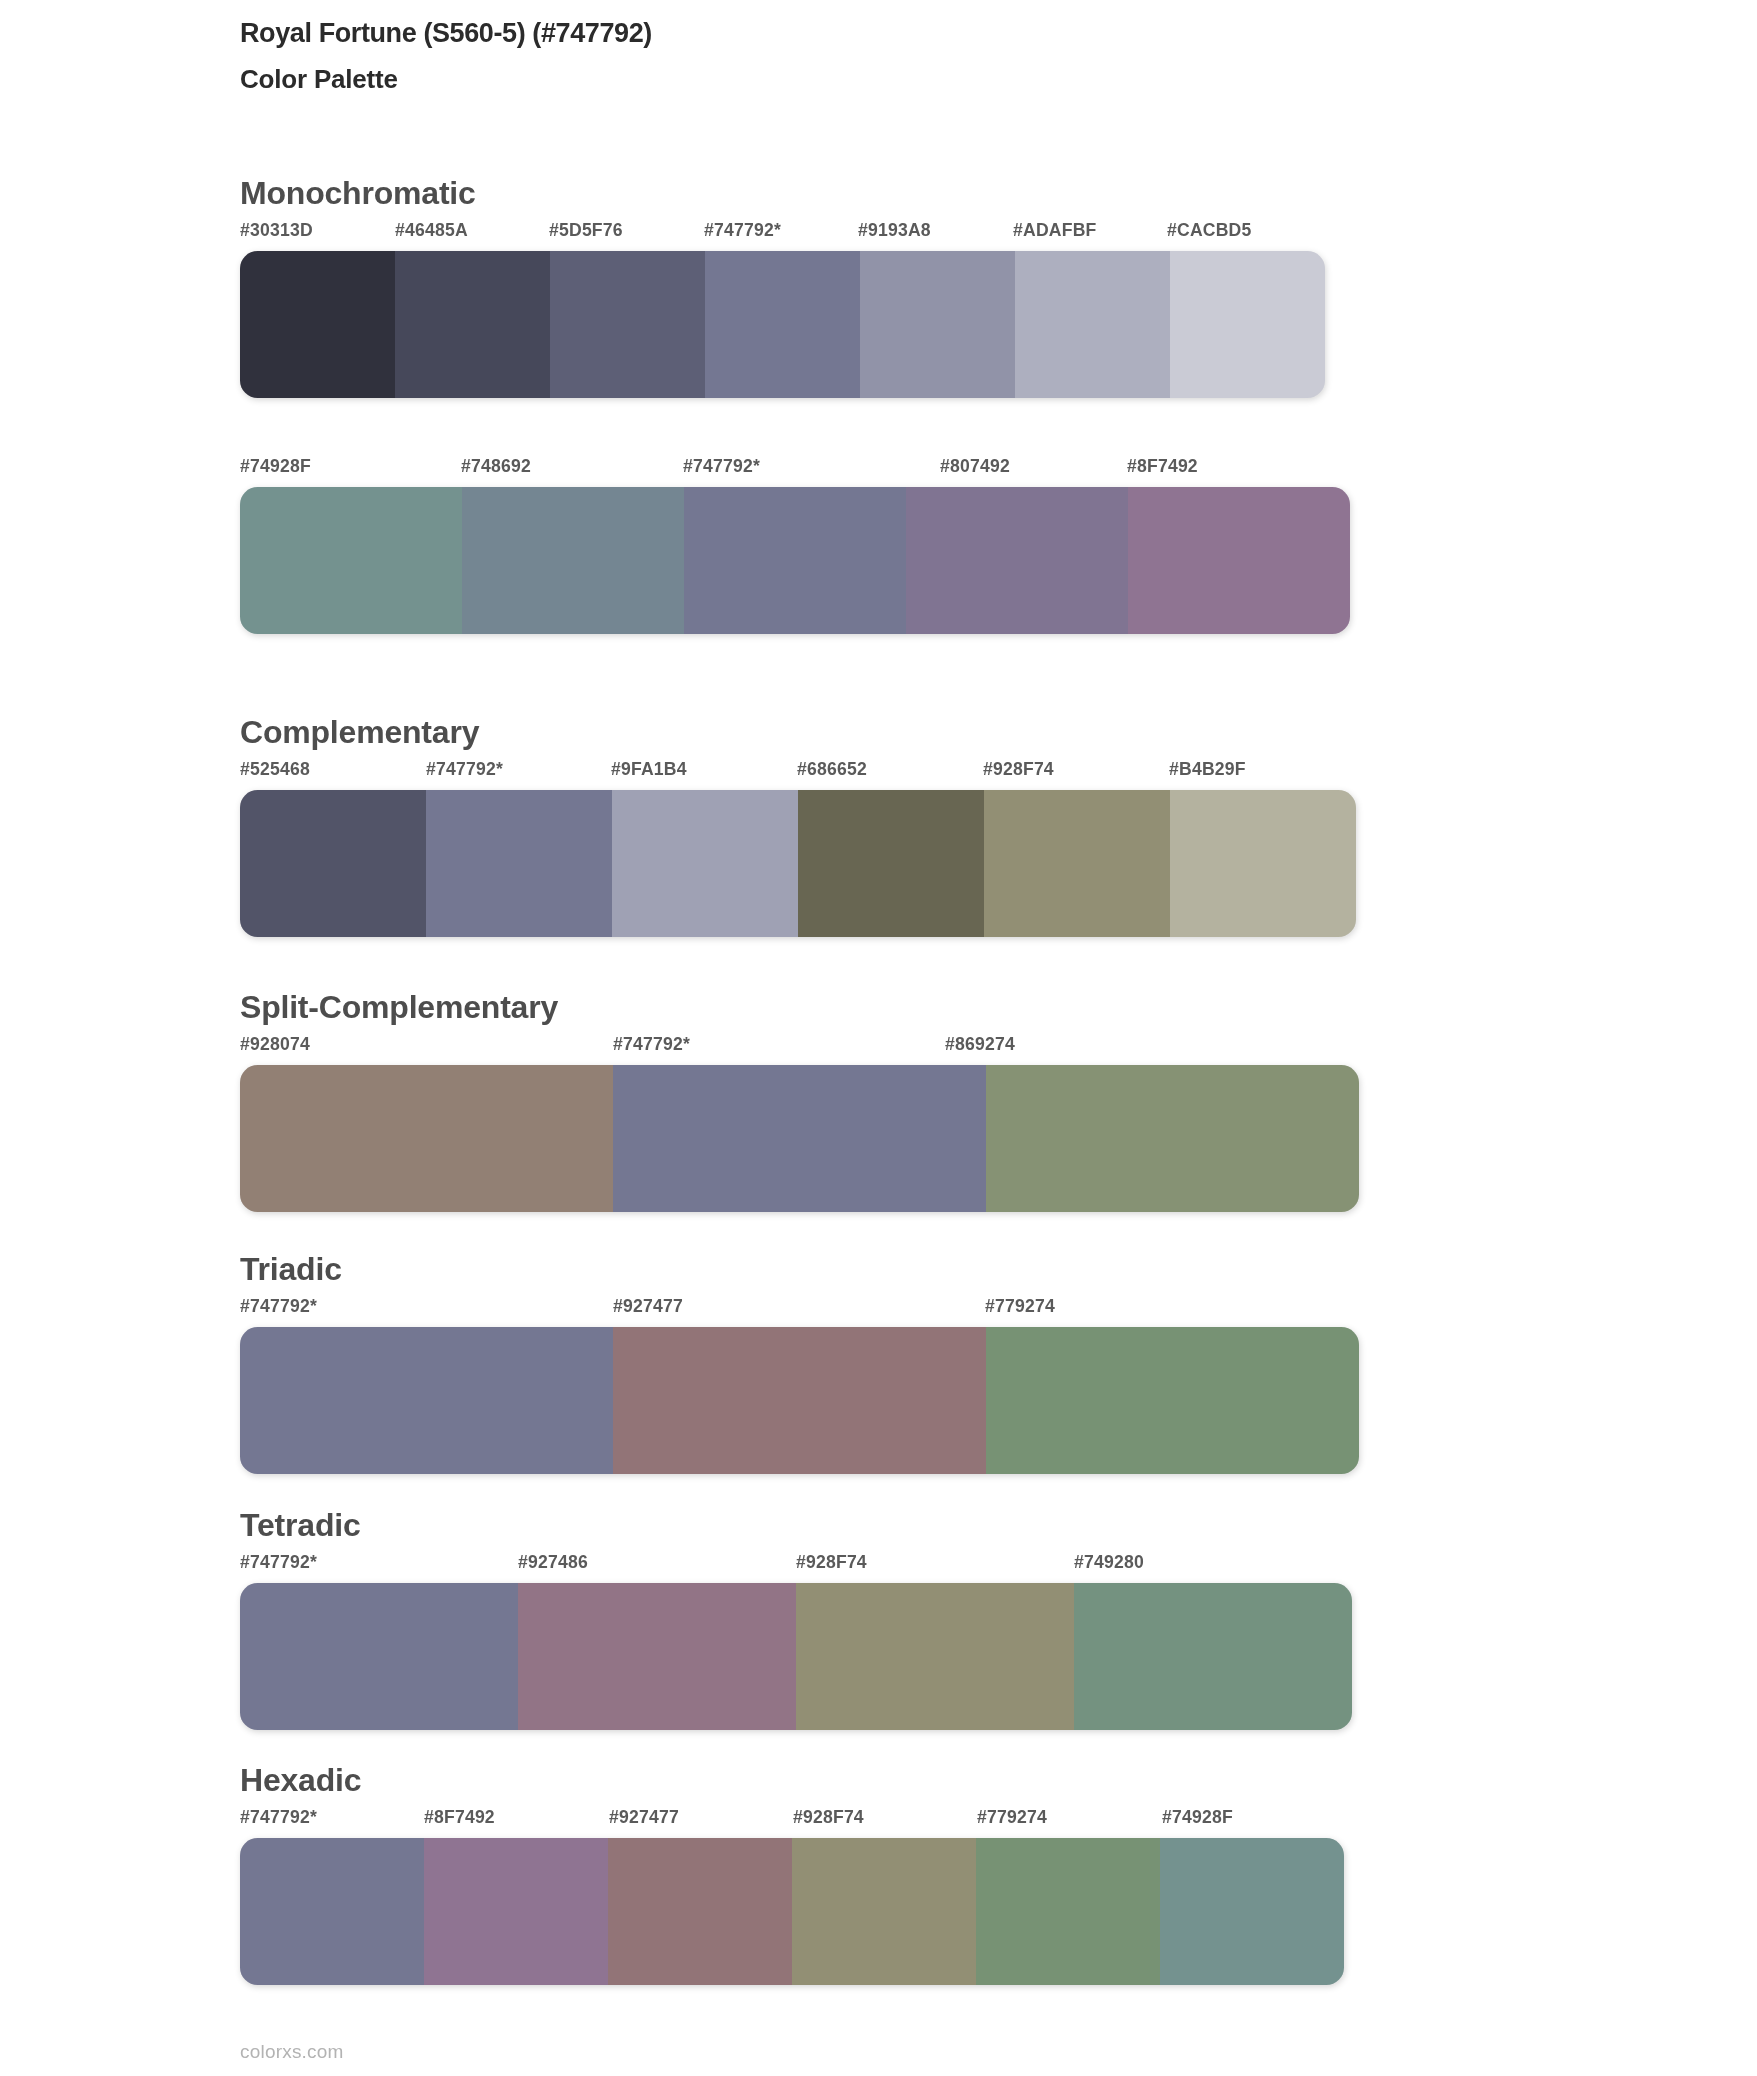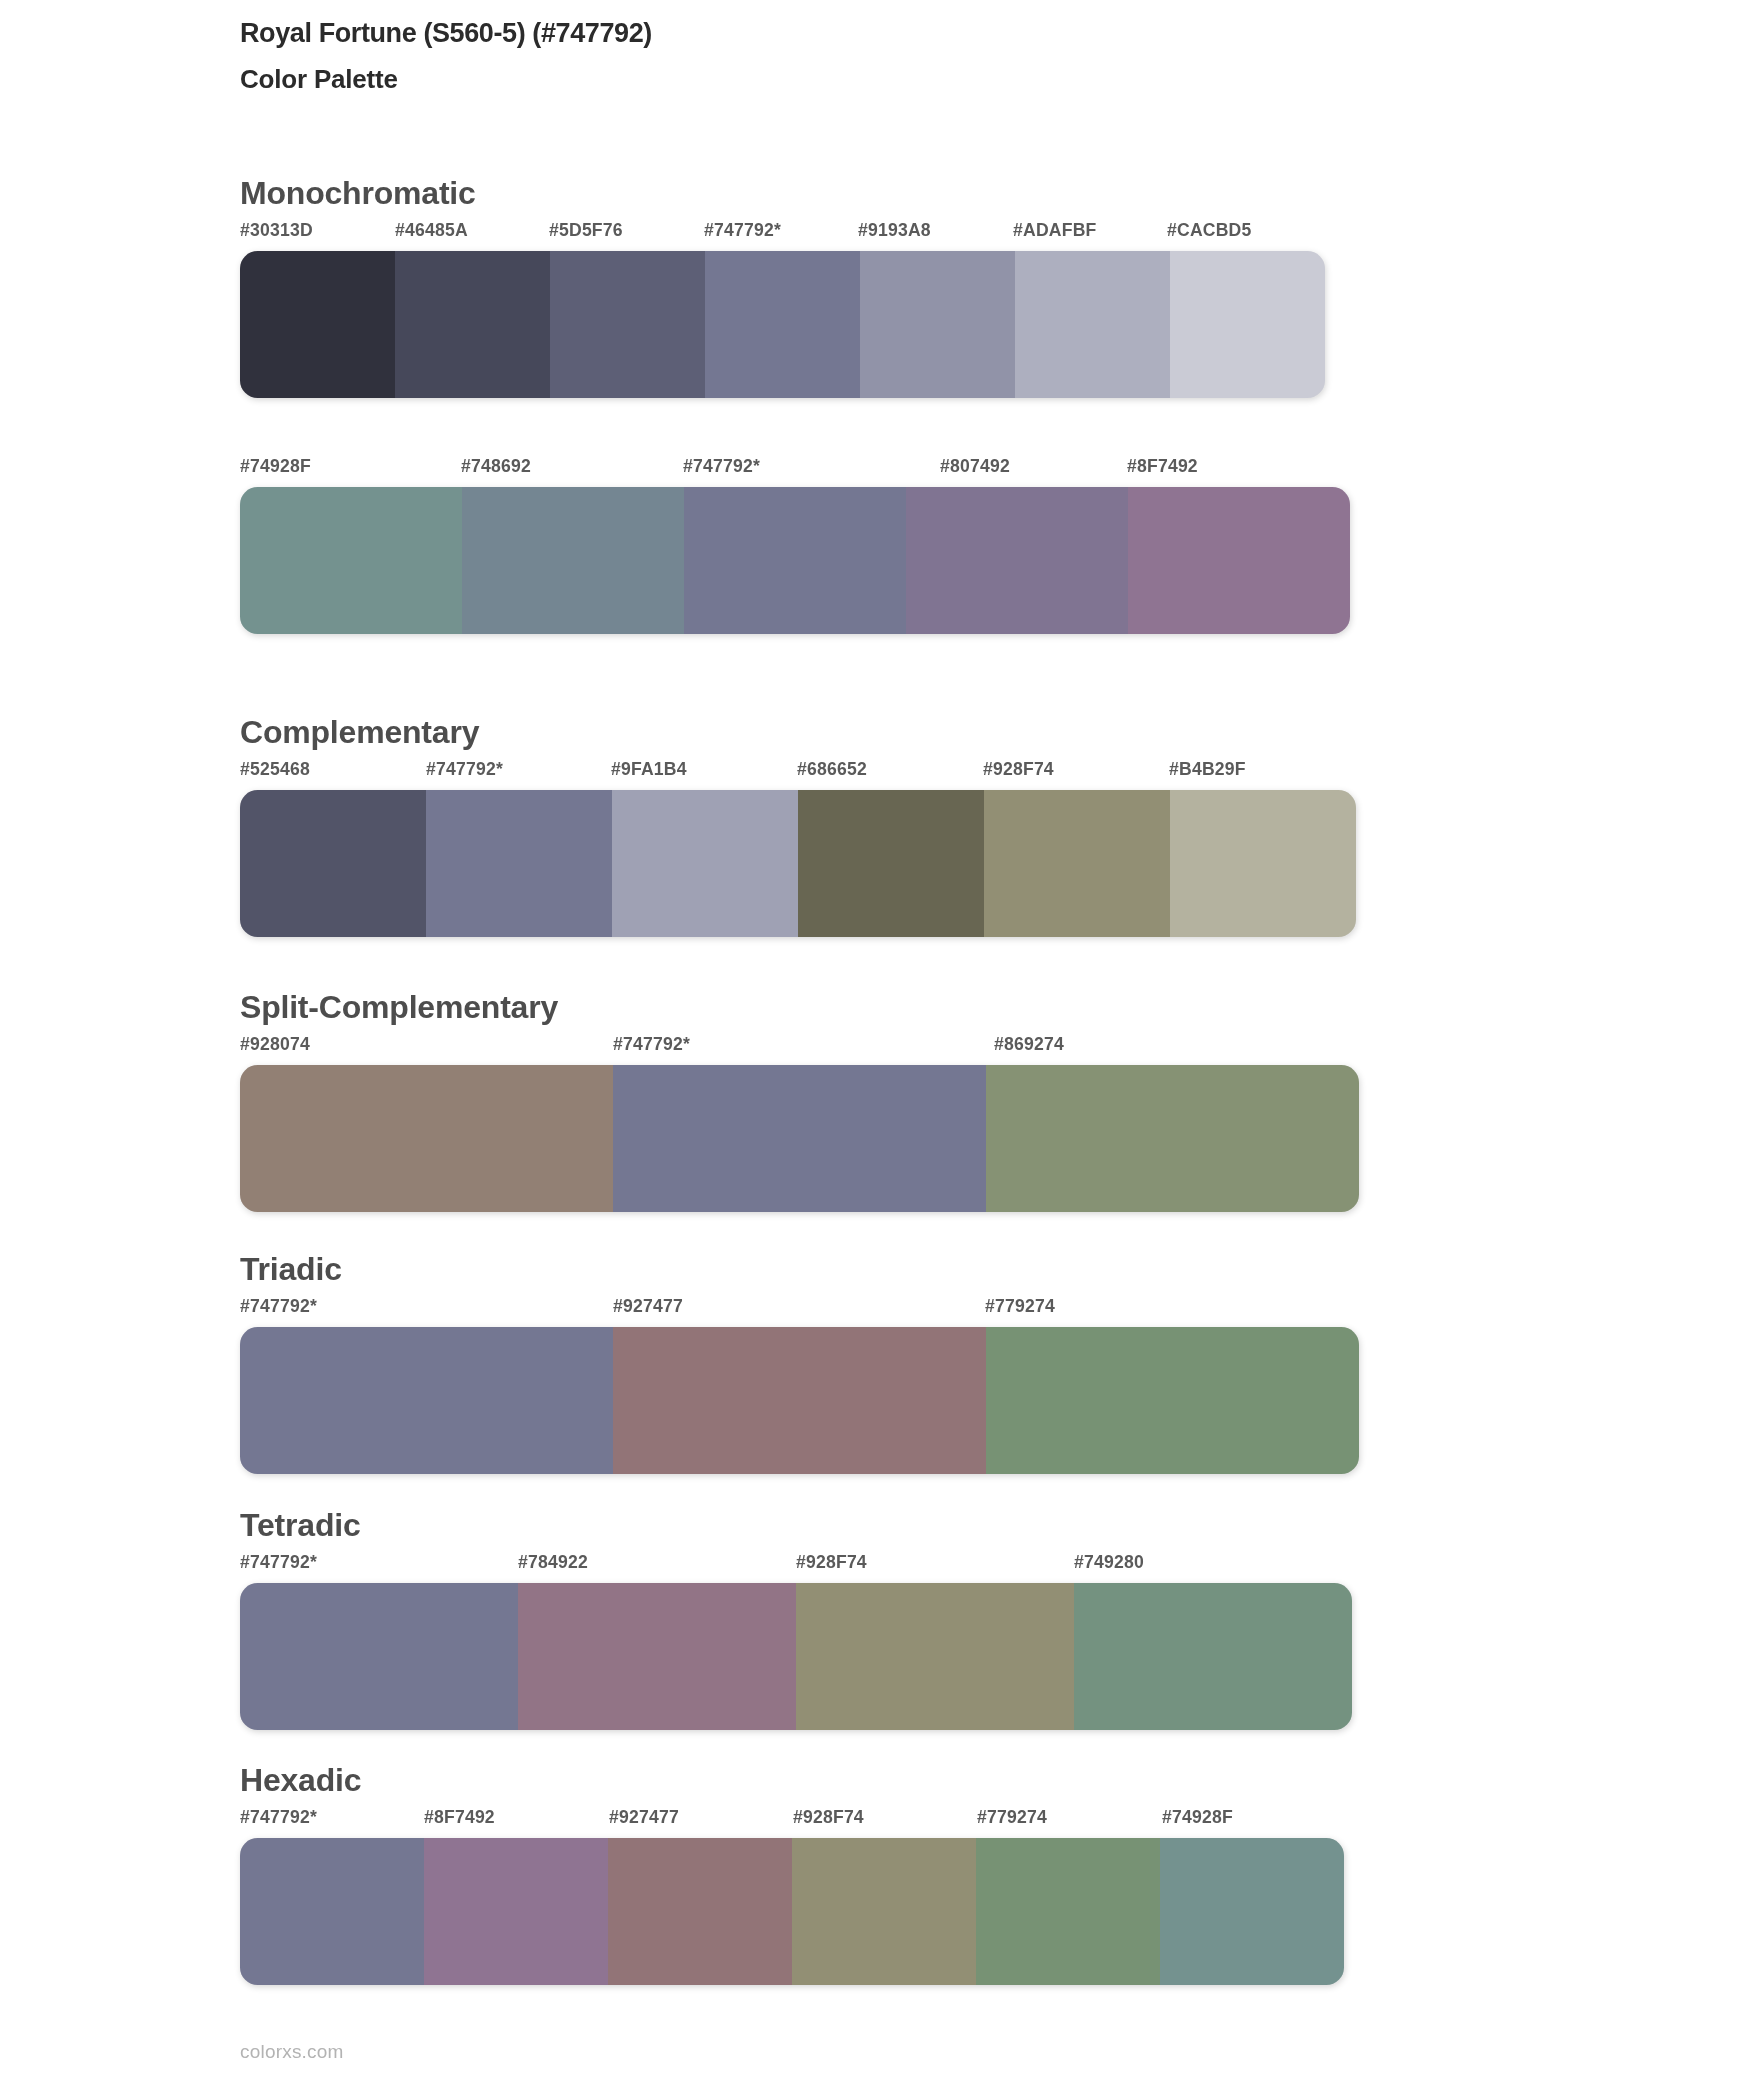--- a/index.html
+++ b/index.html
@@ -187,21 +187,21 @@
           <div class="swatch" title="#686652" style="width: 186px; background: rgb(104, 102, 82);"></div>
           <div class="swatch" title="#928F74" style="width: 186px; background: rgb(146, 143, 116);"></div>
           <div class="swatch" title="#B4B29F" style="width: 186px; background: rgb(180, 178, 159);"></div>
         </div>
       </div>
       <div class="section" style="top: 990px;">
         <div class="section-title">Split-Complementary</div>
         <div class="labels-row" style="width: 1118px;">
           <div class="swatch-label" style="left: 0px;">#928074</div>
           <div class="swatch-label" style="left: 373px;">#747792*</div>
-          <div class="swatch-label" style="left: 754px;">#869274</div>
+          <div class="swatch-label" style="left: 705px;">#869274</div>
         </div>
         <div class="swatch-row" style="width: 1118px;">
           <div class="swatch" title="#928074" style="width: 373px; background: rgb(146, 128, 116);"></div>
           <div class="swatch" title="#747792*" style="width: 373px; background: rgb(116, 119, 146);"></div>
           <div class="swatch" title="#869274" style="width: 373px; background: rgb(134, 146, 116);"></div>
         </div>
       </div>
       <div class="section" style="top: 1252px;">
         <div class="section-title">Triadic</div>
         <div class="labels-row" style="width: 1118px;">
@@ -212,21 +212,21 @@
         <div class="swatch-row" style="width: 1118px;">
           <div class="swatch" title="#747792*" style="width: 373px; background: rgb(116, 119, 146);"></div>
           <div class="swatch" title="#927477" style="width: 373px; background: rgb(146, 116, 119);"></div>
           <div class="swatch" title="#779274" style="width: 373px; background: rgb(119, 146, 116);"></div>
         </div>
       </div>
       <div class="section" style="top: 1508px;">
         <div class="section-title">Tetradic</div>
         <div class="labels-row" style="width: 1112px;">
           <div class="swatch-label" style="left: 0px;">#747792*</div>
-          <div class="swatch-label" style="left: 278px;">#784922</div>
+          <div class="swatch-label" style="left: 278px;">#927486</div>
           <div class="swatch-label" style="left: 556px;">#928F74</div>
           <div class="swatch-label" style="left: 834px;">#749280</div>
         </div>
         <div class="swatch-row" style="width: 1112px;">
           <div class="swatch" title="#747792*" style="width: 278px; background: rgb(116, 119, 146);"></div>
           <div class="swatch" title="#927486" style="width: 278px; background: rgb(146, 116, 134);"></div>
           <div class="swatch" title="#928F74" style="width: 278px; background: rgb(146, 143, 116);"></div>
           <div class="swatch" title="#749280" style="width: 278px; background: rgb(116, 146, 128);"></div>
         </div>
       </div>

